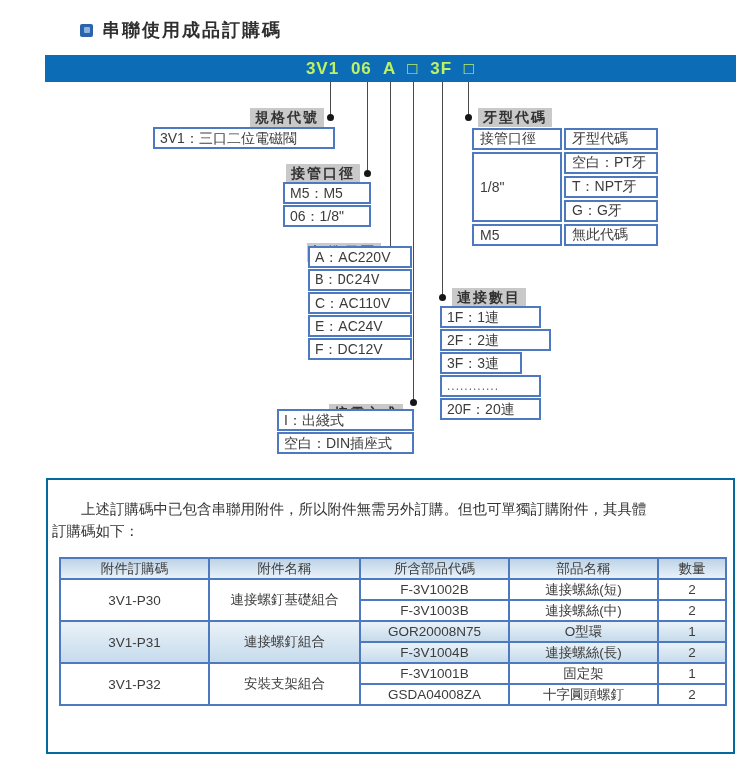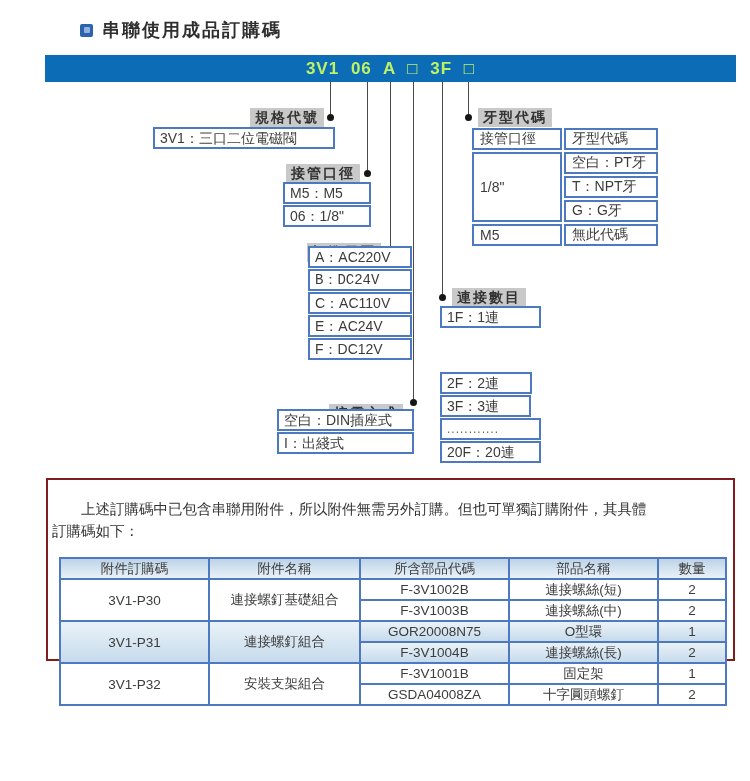--- a/index.html
+++ b/index.html
@@ -36,22 +36,22 @@
   .bx.dots { color:#666; font-size:12px; letter-spacing:1px; }
 
   
   .thread-table { position:absolute; left:470px; top:126px; border-collapse:separate; border-spacing:2px; font-size:14px; }
   .thread-table td { border:2px solid #4d79c0; background:#ffffff; color:#3c3c3c;
     height:22px; padding:0 6px; white-space:nowrap; vertical-align:middle; }
   .thread-table .c1 { width:90px; }
   .thread-table .c2 { width:94px; }
 
   
-  .outer-box { position:absolute; left:46px; top:478px; width:689px; height:183px;
-    border:2px solid #7f1d1d; background:#ffffff; }
+  .outer-box { position:absolute; left:46px; top:478px; width:689px; height:276px;
+    border:2px solid #0369a1; background:#ffffff; }
   .note { position:absolute; left:4px; top:18px; width:600px; font-size:14.5px;
     line-height:22px; text-indent:2em; color:#333333; }
 
   .parts-table { position:absolute; left:11px; top:77px; border-collapse:collapse;
     table-layout:fixed; font-size:13.5px; text-align:center; color:#3c3c3c; }
   .parts-table td, .parts-table th { border:2px solid #4d79c0; height:21px; padding:0 3px;
     overflow:hidden; white-space:nowrap; font-weight:normal; vertical-align:middle; }
   .parts-table th { background:linear-gradient(#bdd3e7,#e9f2f9); }
   .parts-table tr.hl td { background:linear-gradient(#eaf2f8,#c6dbec); }
 </style>
@@ -101,28 +101,28 @@
 
 <div class="boxcol" style="left:288px; top:246px; width:104px;margin-left:20px;">
   <div class="bx" style="width:104px;">A：AC220V</div>
   <div class="bx" style="width:104px;font-family:Liberation Mono, monospace;">B：DC24V</div>
   <div class="bx" style="width:104px;">C：AC110V</div>
   <div class="bx" style="width:104px;">E：AC24V</div>
   <div class="bx" style="width:104px;">F：DC12V</div>
 </div>
 
 <div class="boxcol" style="left:277px; top:409px; width:137px;">
+  <div class="bx" style="width:137px;">I：出綫式</div>
   <div class="bx" style="width:137px;">空白：DIN插座式</div>
-  <div class="bx" style="width:137px;">I：出綫式</div>
 </div>
 
 <div class="boxcol" style="left:440px; top:306px; width:101px;">
   <div class="bx" style="width:101px;">1F：1連</div>
-  <div class="bx" style="width:92px;margin-top:43px;">2F：2連</div>
-  <div class="bx" style="width:91px;">3F：3連</div>
+  <div class="bx" style="width:111px;">2F：2連</div>
+  <div class="bx" style="width:82px;">3F：3連</div>
   <div class="bx dots" style="width:101px;">............</div>
   <div class="bx" style="width:101px;">20F：20連</div>
 </div>
 
 <table class="thread-table">
   <tbody>
       <tr>
     <td class="c1">接管口徑</td>
     <td class="c2">牙型代碼</td>
   </tr>

